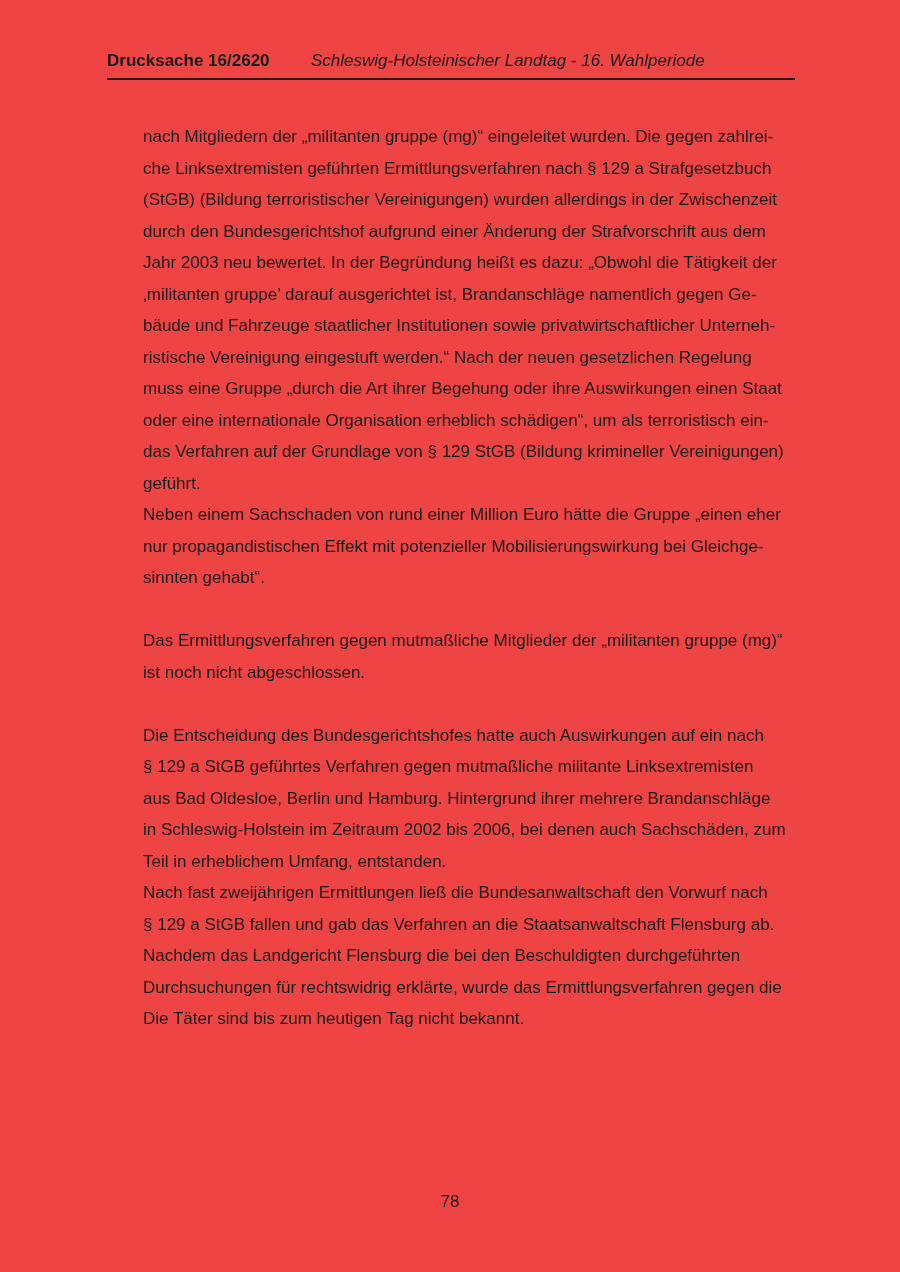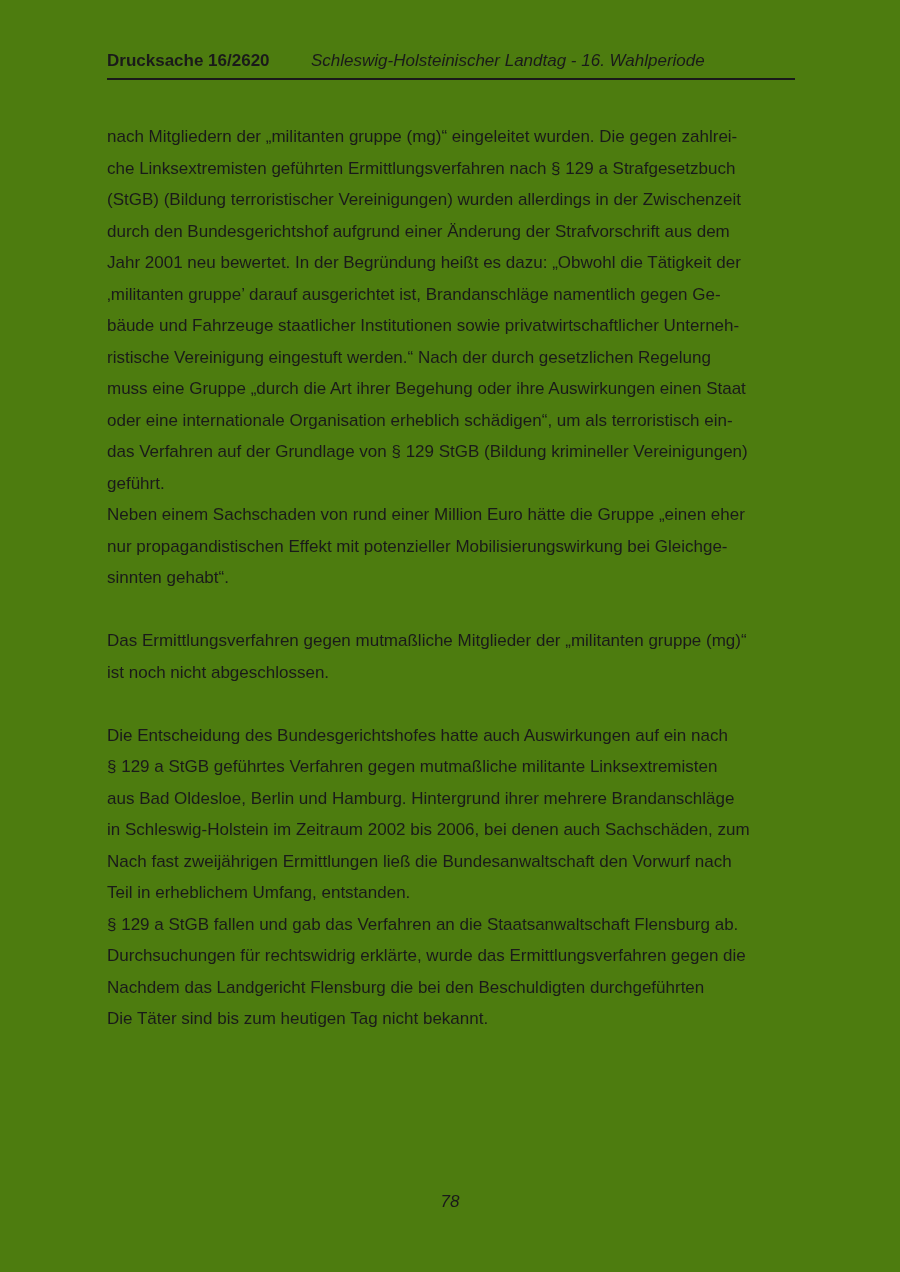--- a/index.html
+++ b/index.html
@@ -1,20 +1,20 @@
 <!DOCTYPE html>
 <html lang="de"><head>
 <meta charset="utf-8">
 <style>
   html,body{margin:0;padding:0;background:#ffffff;}
   .page{
     position:relative;
     width:900px;
     height:1272px;
-    background:#4d7c0f;
+    background:#ef4444;
     overflow:hidden;
     font-family:"Liberation Sans", sans-serif;
     color:#1a1a1a;
   }
   .header{
     position:absolute;
     left:107px;
     top:48px;
     width:688px;
     height:30px;
@@ -40,68 +40,68 @@
     position:absolute;
     left:107px;
     top:121px;
     width:690px;
     font-size:17px;
     line-height:31.5px;
   }
   .line{
     height:31.5px;
     white-space:nowrap;
+    margin-left:36px;
   }
   .page-number{
     position:absolute;
     left:0;
     top:1192px;
     width:100%;
     text-align:center;
     font-size:17px;
-    font-style:italic;
   }
 </style>
 </head>
 <body>
 
 <div class="page">
 
   <div class="header">
     <span class="doc-number">Drucksache 16/2620</span>
     <span class="header-title">Schleswig-Holsteinischer Landtag - 16. Wahlperiode</span>
   </div>
 
   <div class="body-text">
       <div class="line">nach Mitgliedern der „militanten gruppe (mg)“ eingeleitet wurden. Die gegen zahlrei-</div>
       <div class="line">che Linksextremisten geführten Ermittlungsverfahren nach § 129 a Strafgesetzbuch</div>
       <div class="line">(StGB) (Bildung terroristischer Vereinigungen) wurden allerdings in der Zwischenzeit</div>
       <div class="line">durch den Bundesgerichtshof aufgrund einer Änderung der Strafvorschrift aus dem</div>
-      <div class="line">Jahr 2001 neu bewertet. In der Begründung heißt es dazu: „Obwohl die Tätigkeit der</div>
+      <div class="line">Jahr 2003 neu bewertet. In der Begründung heißt es dazu: „Obwohl die Tätigkeit der</div>
       <div class="line">‚militanten gruppe’ darauf ausgerichtet ist, Brandanschläge namentlich gegen Ge-</div>
       <div class="line">bäude und Fahrzeuge staatlicher Institutionen sowie privatwirtschaftlicher Unterneh-</div>
-      <div class="line">ristische Vereinigung eingestuft werden.“ Nach der durch gesetzlichen Regelung</div>
+      <div class="line">ristische Vereinigung eingestuft werden.“ Nach der neuen gesetzlichen Regelung</div>
       <div class="line">muss eine Gruppe „durch die Art ihrer Begehung oder ihre Auswirkungen einen Staat</div>
       <div class="line">oder eine internationale Organisation erheblich schädigen“, um als terroristisch ein-</div>
       <div class="line">das Verfahren auf der Grundlage von § 129 StGB (Bildung krimineller Vereinigungen)</div>
       <div class="line">geführt.</div>
       <div class="line">Neben einem Sachschaden von rund einer Million Euro hätte die Gruppe „einen eher</div>
       <div class="line">nur propagandistischen Effekt mit potenzieller Mobilisierungswirkung bei Gleichge-</div>
       <div class="line">sinnten gehabt“.</div>
       <div class="line">&nbsp;</div>
       <div class="line">Das Ermittlungsverfahren gegen mutmaßliche Mitglieder der „militanten gruppe (mg)“</div>
       <div class="line">ist noch nicht abgeschlossen.</div>
       <div class="line">&nbsp;</div>
       <div class="line">Die Entscheidung des Bundesgerichtshofes hatte auch Auswirkungen auf ein nach</div>
       <div class="line">§ 129 a StGB geführtes Verfahren gegen mutmaßliche militante Linksextremisten</div>
       <div class="line">aus Bad Oldesloe, Berlin und Hamburg. Hintergrund ihrer mehrere Brandanschläge</div>
       <div class="line">in Schleswig-Holstein im Zeitraum 2002 bis 2006, bei denen auch Sachschäden, zum</div>
+      <div class="line">Teil in erheblichem Umfang, entstanden.</div>
       <div class="line">Nach fast zweijährigen Ermittlungen ließ die Bundesanwaltschaft den Vorwurf nach</div>
-      <div class="line">Teil in erheblichem Umfang, entstanden.</div>
       <div class="line">§ 129 a StGB fallen und gab das Verfahren an die Staatsanwaltschaft Flensburg ab.</div>
+      <div class="line">Nachdem das Landgericht Flensburg die bei den Beschuldigten durchgeführten</div>
       <div class="line">Durchsuchungen für rechtswidrig erklärte, wurde das Ermittlungsverfahren gegen die</div>
-      <div class="line">Nachdem das Landgericht Flensburg die bei den Beschuldigten durchgeführten</div>
       <div class="line">Die Täter sind bis zum heutigen Tag nicht bekannt.</div>
     </div>
 
   <div class="page-number">78</div>
 
 </div>
 
 </body></html>

